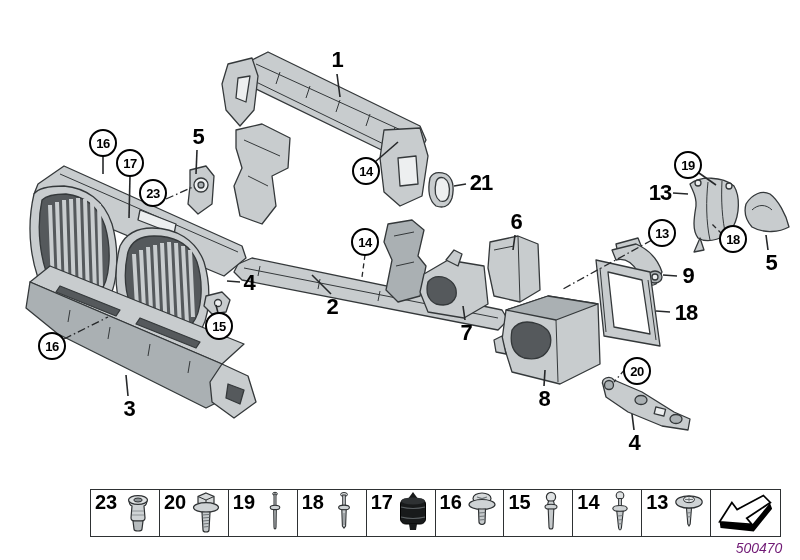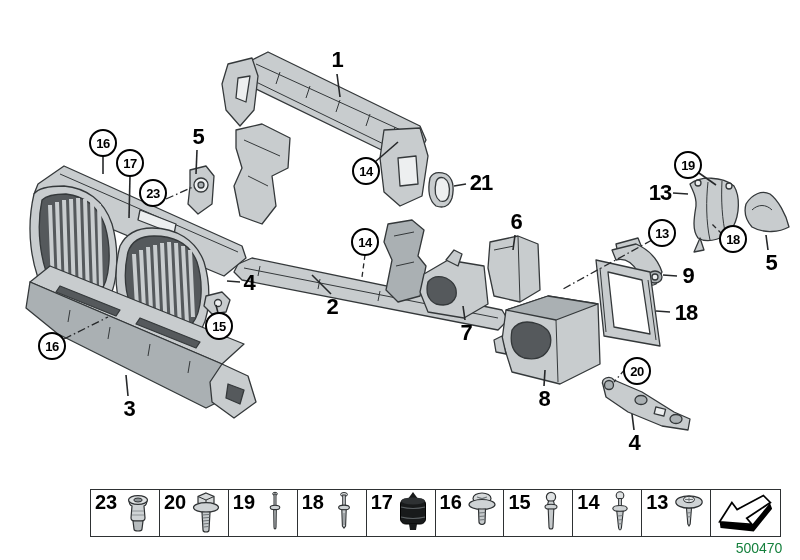--- a/index.html
+++ b/index.html
@@ -25,21 +25,21 @@
     background:#fff;font-size:13px;letter-spacing:-0.6px;
     display:flex;align-items:center;justify-content:center;}
   #legend{position:absolute;left:90px;top:489px;display:flex;}
   .lbox{width:70.5px;height:48px;border:1.6px solid #2e3133;background:#fff;
     position:relative;box-sizing:border-box;cursor:pointer;}
   .lbox + .lbox{margin-left:-1.6px;}
   .lbox .num{position:absolute;top:1px;left:4px;font-size:20px;font-weight:700;color:#000;}
   .lbox svg.fastener{position:absolute;right:1px;top:1px;width:42px;height:44px;}
   .lbox.stamp svg{position:absolute;left:2px;top:2px;width:64px;height:42px;}
   #diagram-number{position:absolute;left:722px;top:540px;width:74px;text-align:center;
-    font-size:14px;color:#15803d;}
+    font-size:14px;color:#701a75;font-style:italic;}
 </style>
 </head>
 <body>
 
 <div id="stage">
 
   <svg id="parts-svg" width="800" height="560" viewBox="0 0 800 560">
 
     <g class="part">
       <path d="M252,60 L268,52 L420,126 L426,140 L418,156 L398,158 L250,86 L244,70 Z"></path>

